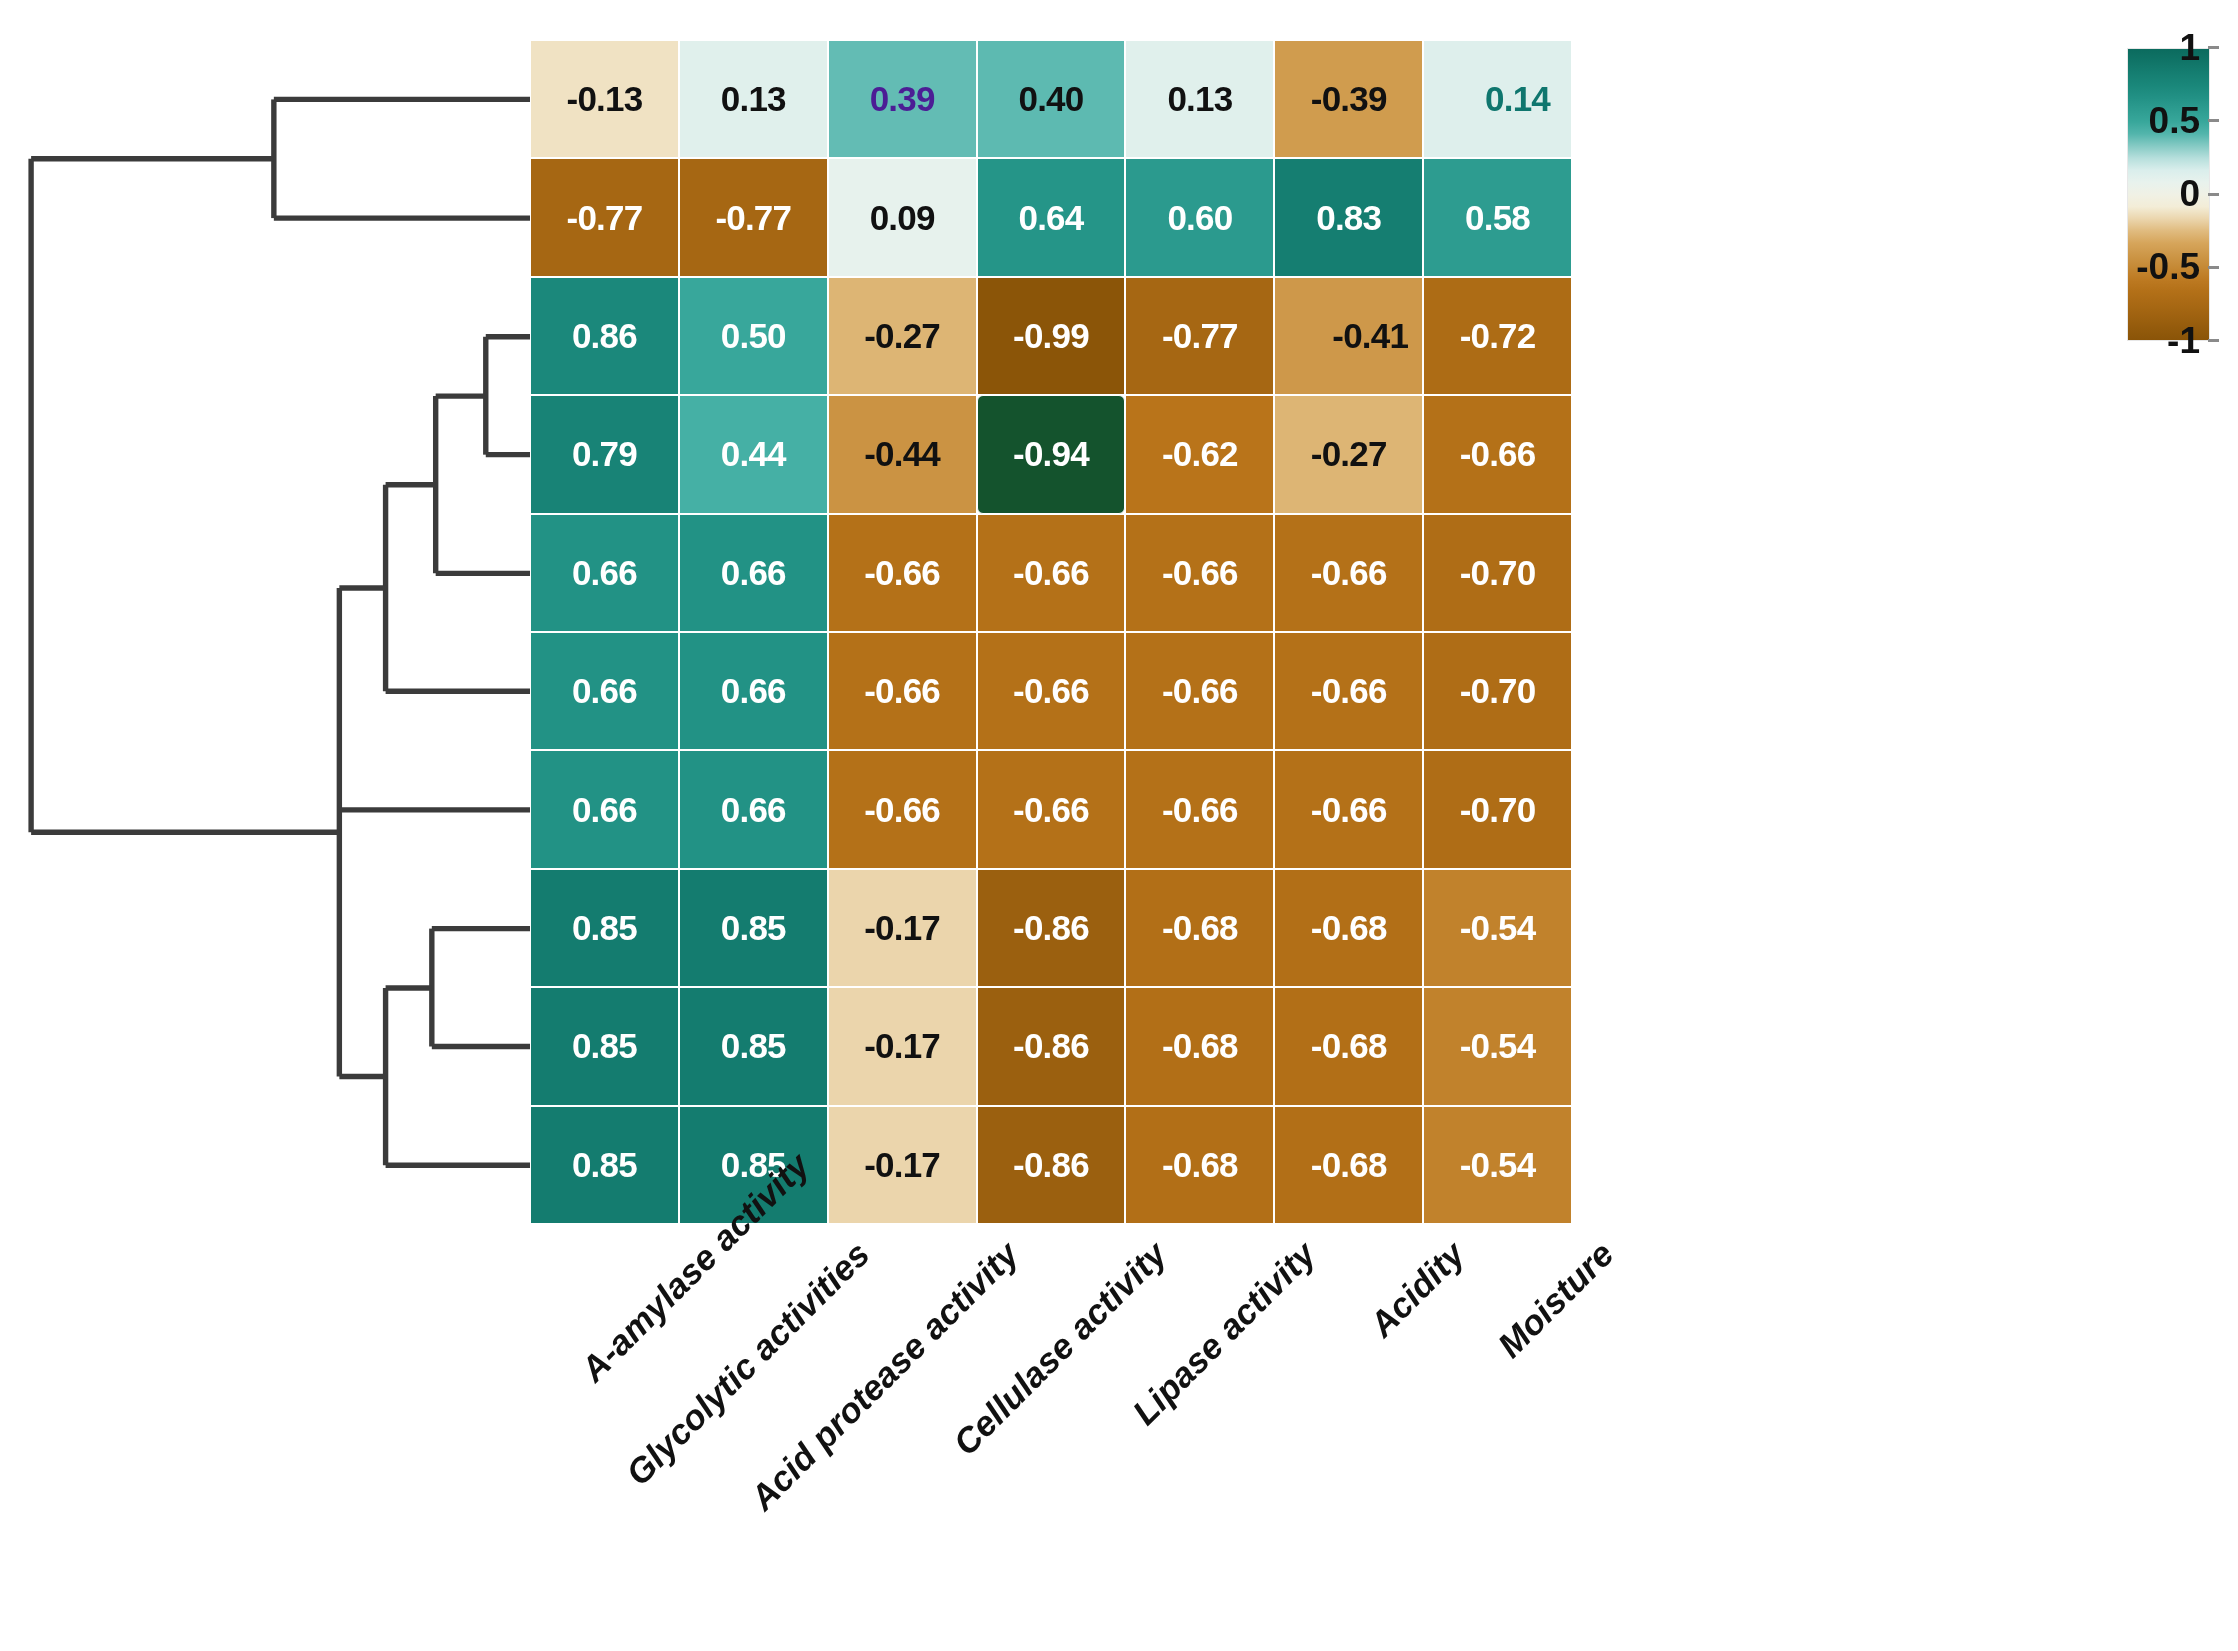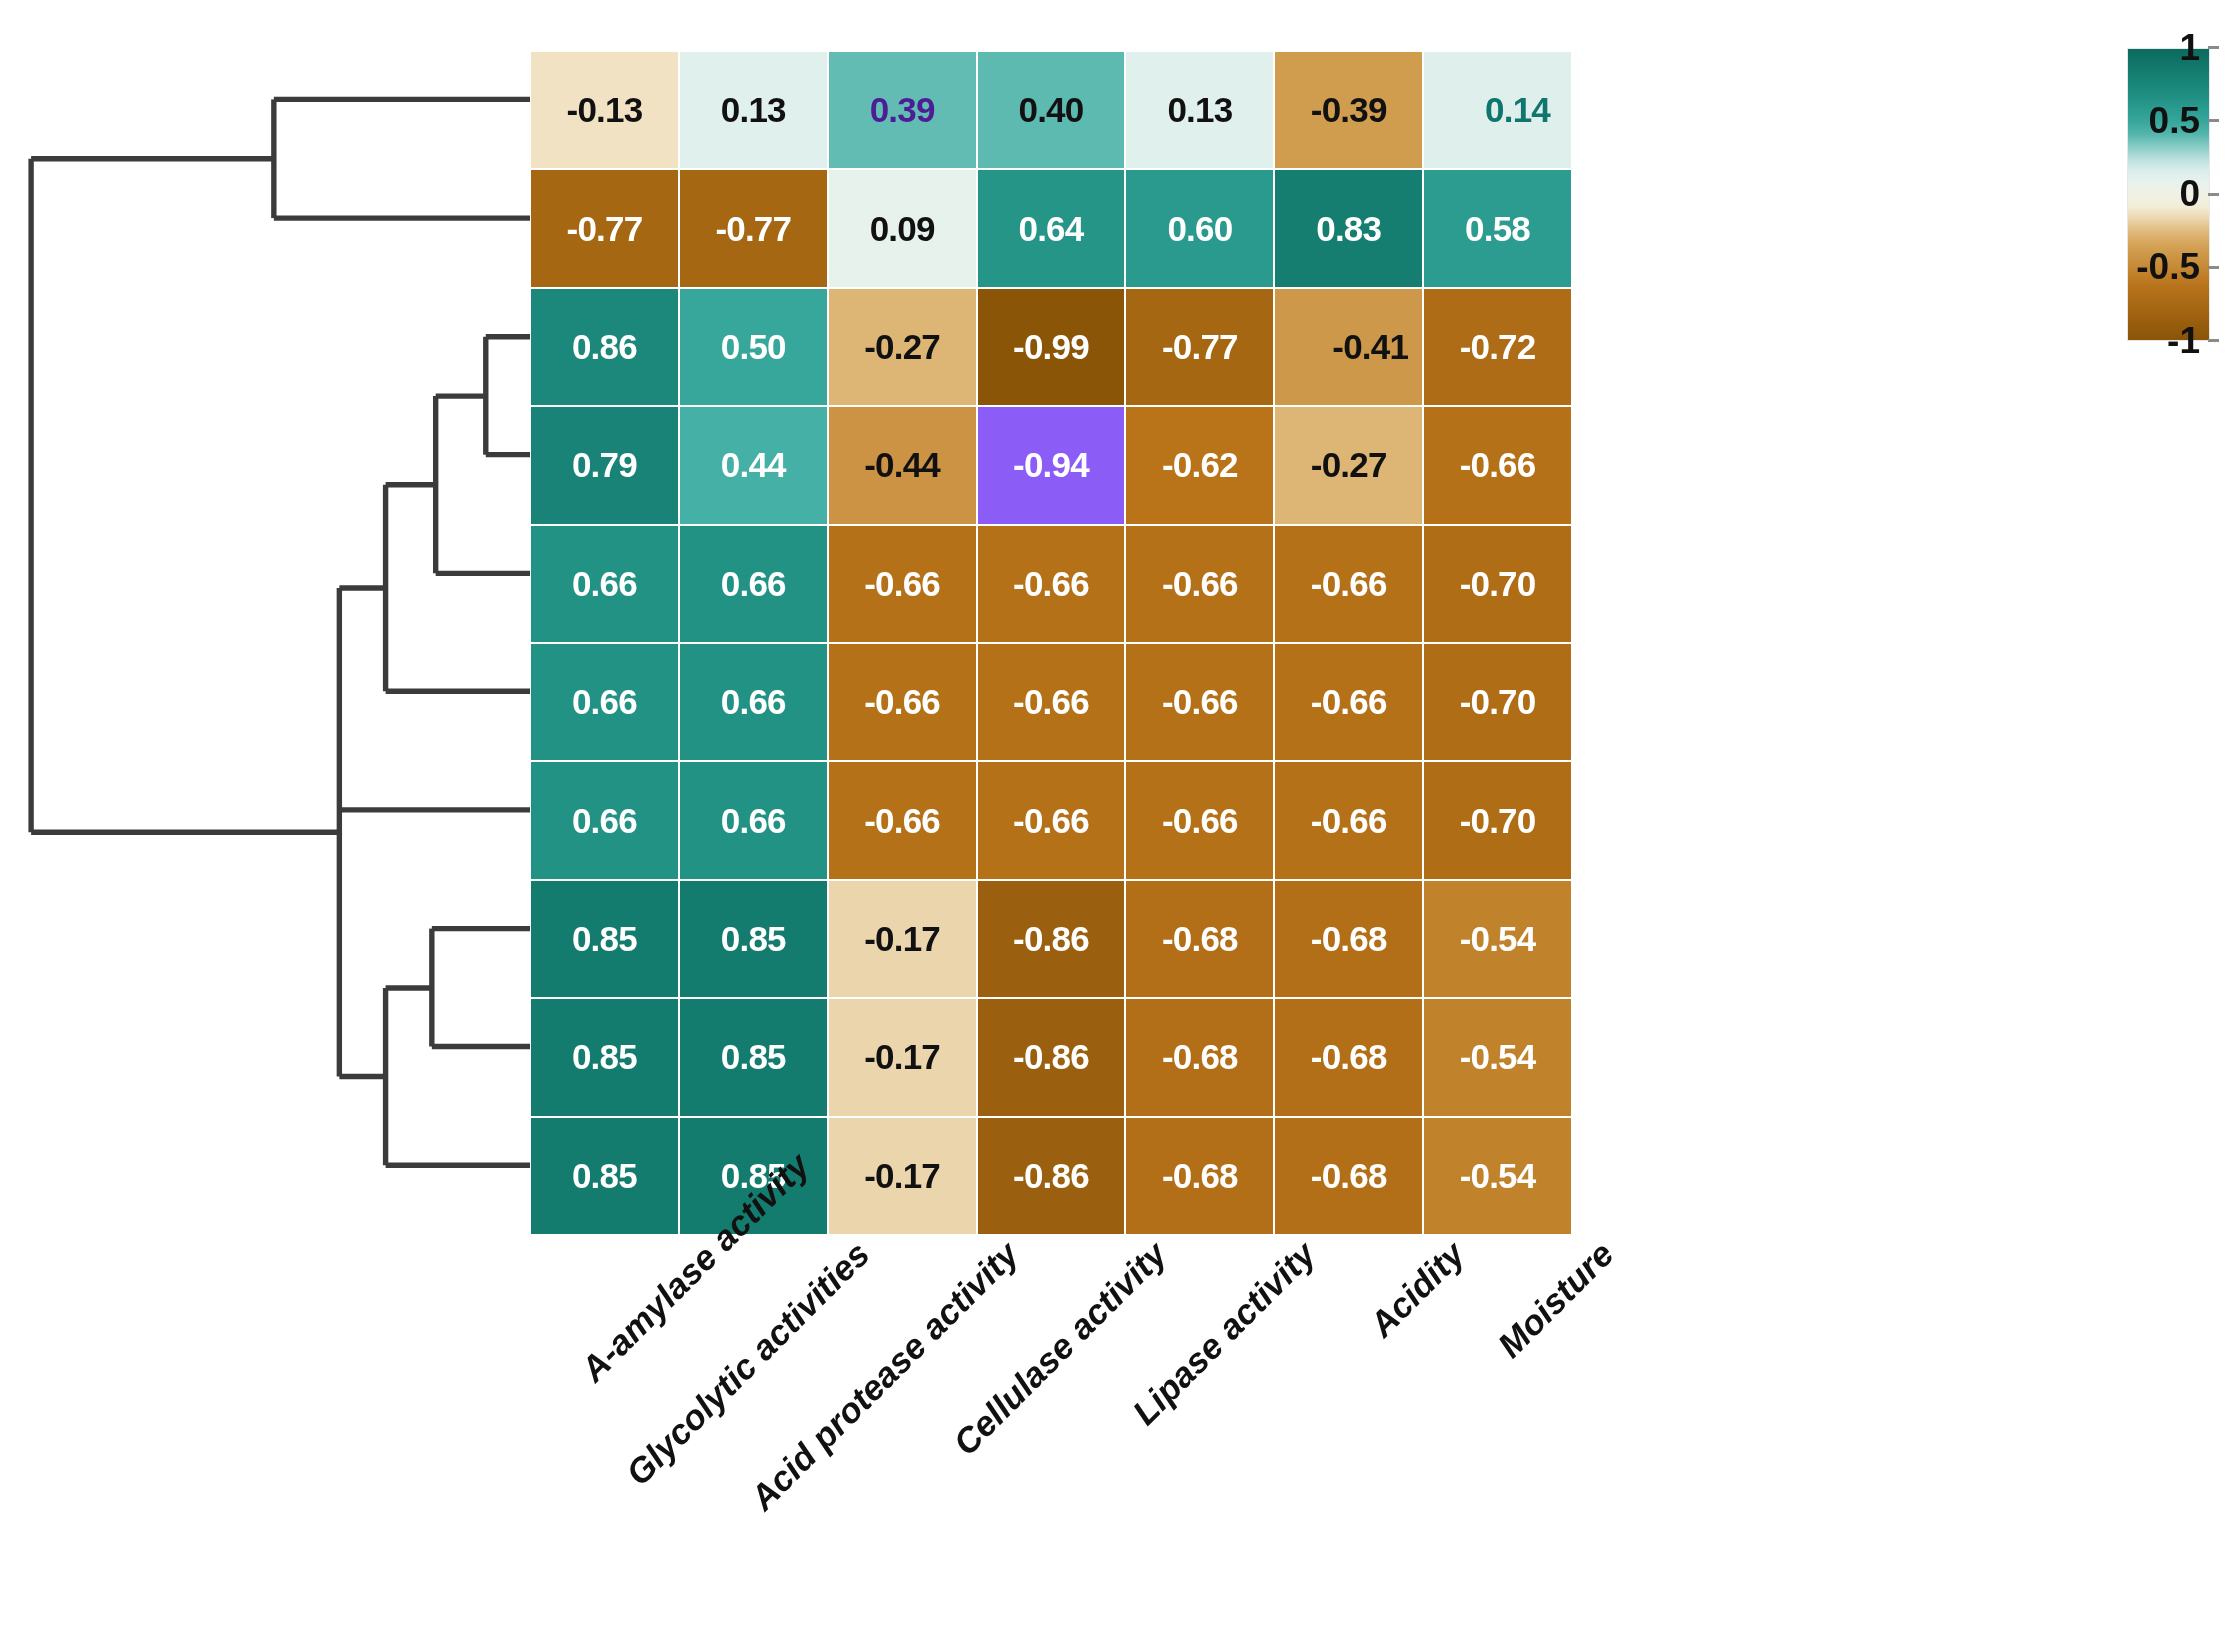--- a/index.html
+++ b/index.html
@@ -19,21 +19,21 @@
   #figure {
     position: absolute;
     left: 0; top: 0;
     width: 2239px;
     height: 1651px;
   }
 
   #heat-grid {
     position: absolute;
     left: 530px;
-    top: 51px;
+    top: 40px;
     width: 1042px;
     height: 1184px;
     display: grid;
     grid-template-columns: repeat(7, 1fr);
     grid-template-rows: repeat(10, 1fr);
     gap: 0;
     background: #ffffff;
   }
 
   .heat-cell {
@@ -248,21 +248,21 @@
       </div>
       <div class="heat-cell" style="background: rgb(24, 131, 118); color: rgb(255, 255, 255);">
         <span>0.79</span>
       </div>
       <div class="heat-cell" style="background: rgb(69, 176, 165); color: rgb(255, 255, 255);">
         <span>0.44</span>
       </div>
       <div class="heat-cell" style="background: rgb(203, 147, 67); color: rgb(17, 17, 17);">
         <span>-0.44</span>
       </div>
-      <div class="heat-cell" style="background: #8b5cf6; color: rgb(255, 255, 255);">
+      <div class="heat-cell" style="background: #14532d; color: rgb(255, 255, 255); border-radius: 6px;">
         <span>-0.94</span>
       </div>
       <div class="heat-cell" style="background: rgb(185, 116, 26); color: rgb(255, 255, 255);">
         <span>-0.62</span>
       </div>
       <div class="heat-cell" style="background: rgb(221, 181, 116); color: rgb(17, 17, 17);">
         <span>-0.27</span>
       </div>
       <div class="heat-cell" style="background: rgb(180, 113, 24); color: rgb(255, 255, 255);">
         <span>-0.66</span>

